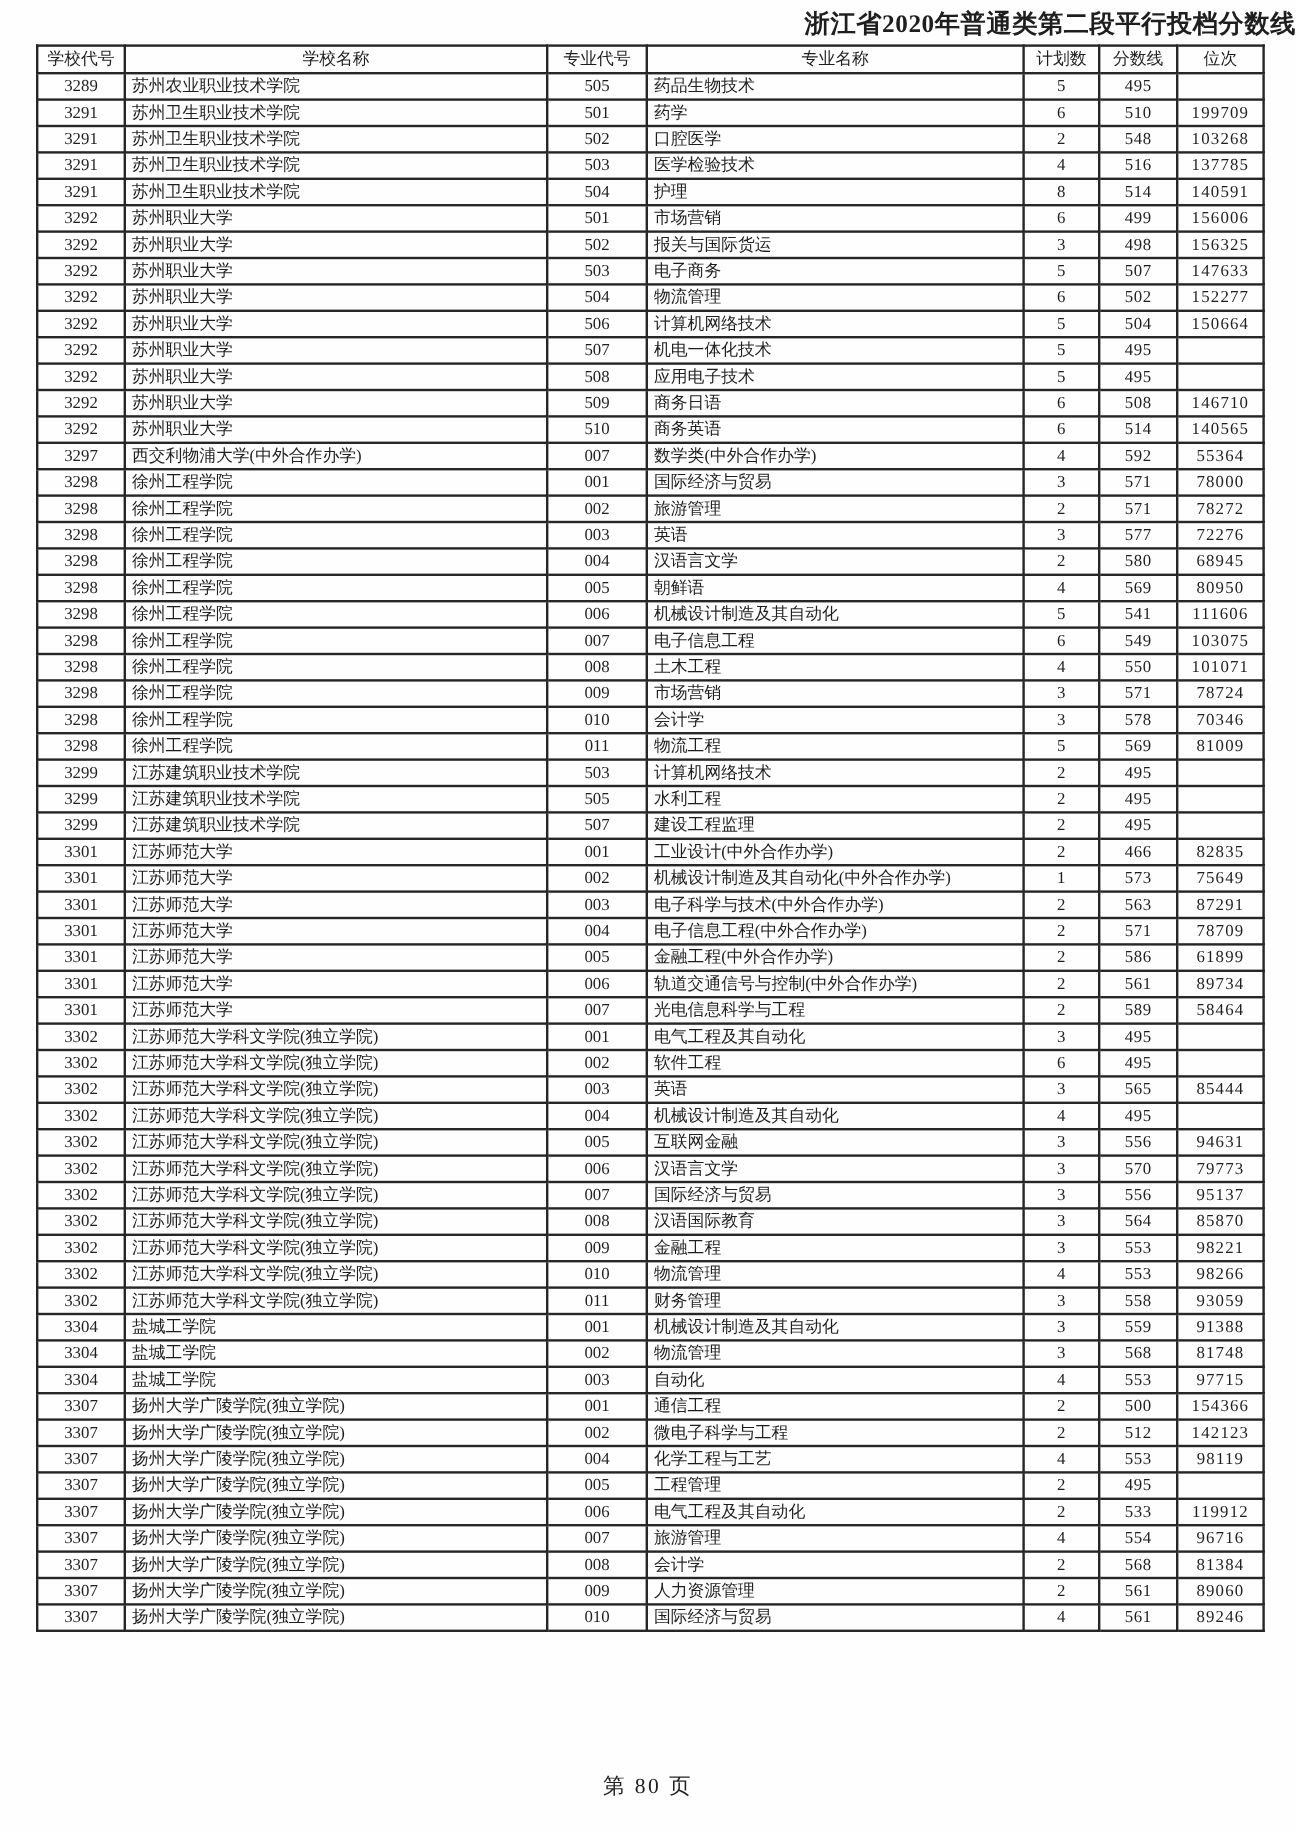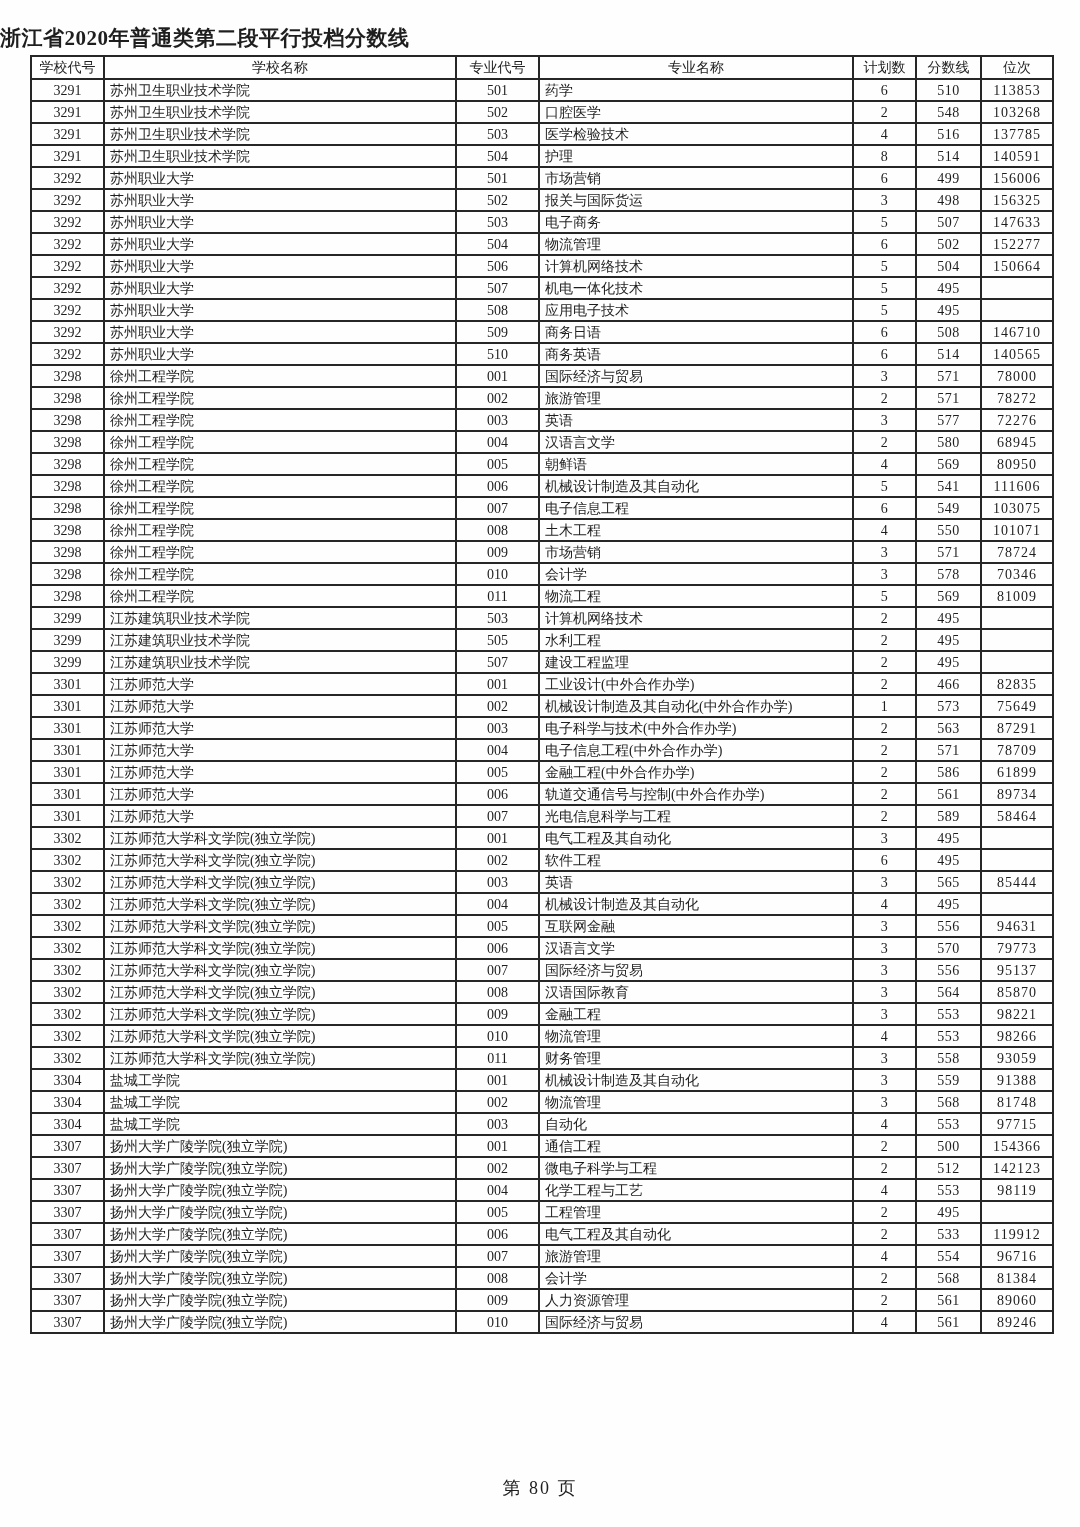--- a/index.html
+++ b/index.html
@@ -6,22 +6,22 @@
   body {
     width: 1080px;
     height: 1527px;
     background: #fefefe;
     color: #1e1e1e;
     font-family: "Liberation Serif", "DejaVu Serif", serif;
     position: relative;
     overflow: hidden;
   }
   .page-title {
-    padding-top: 26px;
-    text-align: left;
+    padding-top: 8px;
+    text-align: right;
     font-size: 21px;
     font-weight: bold;
     letter-spacing: 0.5px;
     line-height: 24px;
   }
   table.scores {
     margin: 5px 0 0 30px;
     width: 1022px;
     border-collapse: collapse;
     table-layout: fixed;
@@ -78,27 +78,36 @@
         <th class="col-1">学校名称</th>
         <th class="col-2">专业代号</th>
         <th class="col-3">专业名称</th>
         <th class="col-4">计划数</th>
         <th class="col-5">分数线</th>
         <th class="col-6">位次</th>
       </tr>
   </thead>
   <tbody>
       <tr>
+        <td class="col-0">3289</td>
+        <td class="col-1">苏州农业职业技术学院</td>
+        <td class="col-2">505</td>
+        <td class="col-3">药品生物技术</td>
+        <td class="col-4">5</td>
+        <td class="col-5">495</td>
+        <td class="col-6"></td>
+      </tr>
+      <tr>
         <td class="col-0">3291</td>
         <td class="col-1">苏州卫生职业技术学院</td>
         <td class="col-2">501</td>
         <td class="col-3">药学</td>
         <td class="col-4">6</td>
         <td class="col-5">510</td>
-        <td class="col-6">113853</td>
+        <td class="col-6">199709</td>
       </tr>
       <tr>
         <td class="col-0">3291</td>
         <td class="col-1">苏州卫生职业技术学院</td>
         <td class="col-2">502</td>
         <td class="col-3">口腔医学</td>
         <td class="col-4">2</td>
         <td class="col-5">548</td>
         <td class="col-6">103268</td>
       </tr>
@@ -195,20 +204,29 @@
       <tr>
         <td class="col-0">3292</td>
         <td class="col-1">苏州职业大学</td>
         <td class="col-2">510</td>
         <td class="col-3">商务英语</td>
         <td class="col-4">6</td>
         <td class="col-5">514</td>
         <td class="col-6">140565</td>
       </tr>
       <tr>
+        <td class="col-0">3297</td>
+        <td class="col-1">西交利物浦大学(中外合作办学)</td>
+        <td class="col-2">007</td>
+        <td class="col-3">数学类(中外合作办学)</td>
+        <td class="col-4">4</td>
+        <td class="col-5">592</td>
+        <td class="col-6">55364</td>
+      </tr>
+      <tr>
         <td class="col-0">3298</td>
         <td class="col-1">徐州工程学院</td>
         <td class="col-2">001</td>
         <td class="col-3">国际经济与贸易</td>
         <td class="col-4">3</td>
         <td class="col-5">571</td>
         <td class="col-6">78000</td>
       </tr>
       <tr>
         <td class="col-0">3298</td>

